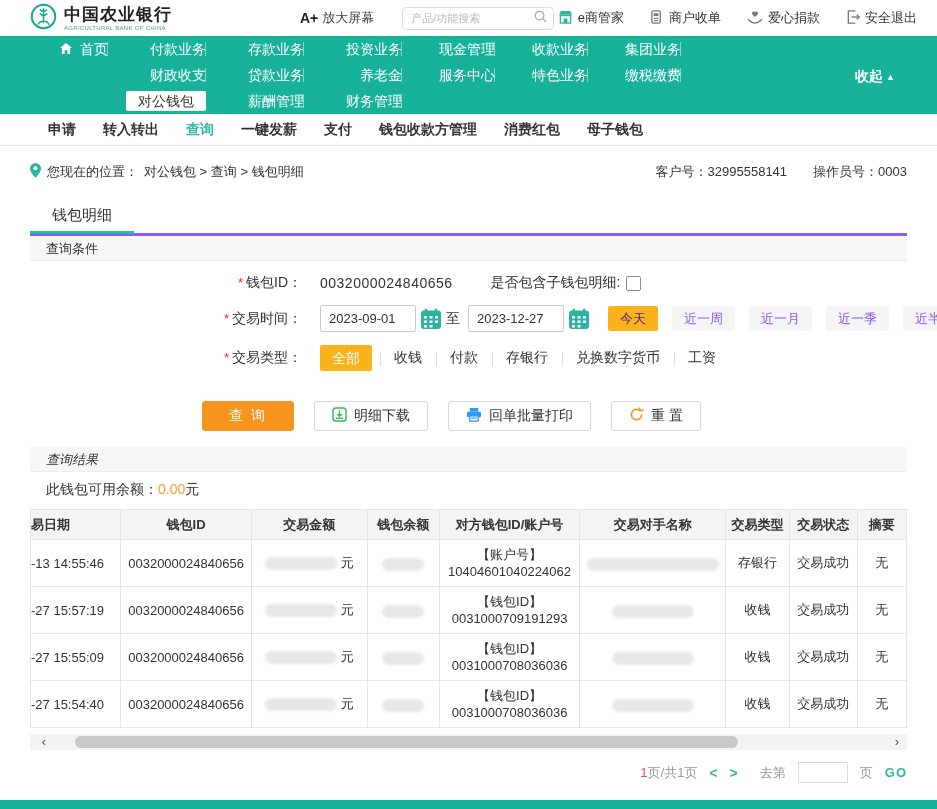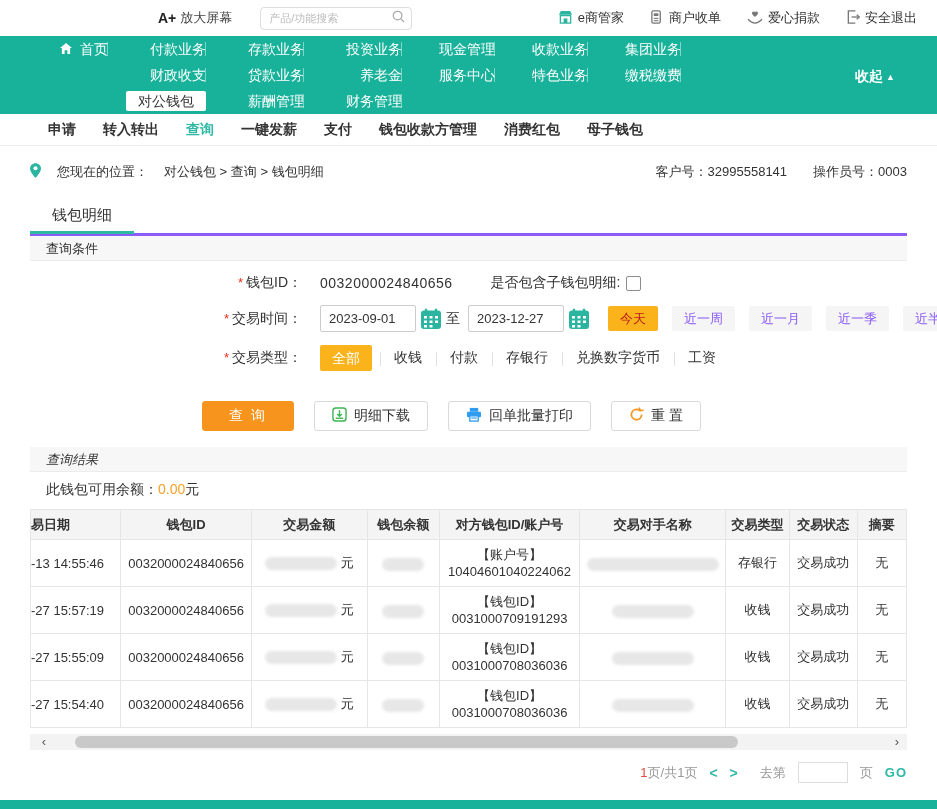--- a/index.html
+++ b/index.html
@@ -39,21 +39,21 @@
 
   
   .sub-nav { height:32px; display:flex; align-items:center; gap:27px; padding-left:48px;
     border-bottom:1px solid #ececec; background:#fff; }
   .sn-item { font-size:14px; font-weight:700; color:#333; cursor:pointer; white-space:nowrap; }
   .sn-item.active { color:#2fb8a4; }
 
   
   .content { padding:0 30px; }
   .crumb-row { margin-top:14px; height:24px; display:flex; align-items:center; font-size:13px; }
-  .crumb-left { display:flex; align-items:center; gap:16px; }
+  .crumb-left { display:flex; align-items:center; gap:6px; }
   .crumb-right { margin-left:auto; display:flex; gap:26px; color:#333; }
   .tab-row { margin-top:14px; border-bottom:3px solid #8b5cf6; }
   .tab { display:inline-block; padding:8px 22px 6px 22px; font-size:15px; color:#333;
     border-bottom:3px solid #2fb8a4; margin-bottom:-1px; cursor:pointer; }
   .section-bar { height:25px; line-height:25px; background:#f7f7f7; border-bottom:1px solid #ececec;
     padding-left:16px; font-size:13px; color:#333; }
 
   
   .form-row { display:flex; align-items:center; margin-top:13px; }
   .form-label { width:272px; text-align:right; font-size:14px; color:#333; flex:none; }
@@ -62,21 +62,21 @@
   .inline-label { margin-left:38px; font-size:14px; }
   .checkbox { width:15px; height:15px; border:1px solid #8d8d8d; border-radius:2px; background:#fff;
     display:inline-block; margin-left:6px; vertical-align:-3px; cursor:pointer; }
   .date-input { width:96px; height:27px; border:1px solid #ccc; border-radius:2px; text-align:left;
     padding-left:8px; font-size:13px; color:#333; outline:none; font-family:"Liberation Sans",sans-serif; }
   .cal-btn { width:22px; height:22px; margin-left:4px; cursor:pointer; display:inline-flex; }
   .to-label { margin:0 8px 0 4px; font-size:14px; }
   .quick-group { display:flex; align-items:center; gap:14px; margin-left:18px; }
   .quick-btn { height:25px; line-height:25px; padding:0 12px; font-size:13px; background:#f5f5f5;
     color:#8b5cf6; border-radius:2px; cursor:pointer; white-space:nowrap; }
-  .quick-btn.active { background:#fbb31c; color:#b91c1c; }
+  .quick-btn.active { background:#fbb31c; color:#4c1d95; }
   .type-group { display:flex; align-items:center; margin-left:18px; }
   .type-item { font-size:14px; color:#333; padding:0 14px; cursor:pointer; position:relative; white-space:nowrap; }
   .type-item + .type-item::before { content:''; position:absolute; left:0; top:3px; height:14px; width:1px; background:#e0e0e0; }
   .type-item.active { background:#fbb31c; color:#fff; height:26px; line-height:26px; border-radius:2px; padding:0 12px; margin-right:8px; }
   .type-item.active::before { display:none; }
 
   .btn-row { margin-top:30px; display:flex; align-items:center; gap:20px; padding-left:172px; }
   .btn { height:30px; display:inline-flex; align-items:center; justify-content:center; gap:7px;
     border-radius:3px; font-size:14px; cursor:pointer; background:#fff; border:1px solid #d9d9d9; padding:0 17px; }
   .btn.primary { background:#f7941e; border-color:#f7941e; color:#fff; width:92px; letter-spacing:2px; }
@@ -117,20 +117,32 @@
   .pg-go { color:#2fb8a4; font-weight:700; letter-spacing:1px; cursor:pointer; }
 
   .footer-bar { position:absolute; left:0; bottom:0; width:937px; height:9px; background:#18b29b; }
 </style>
 </head>
 <body>
 
 <div class="page">
 
   <div class="top-header">
+    <div class="logo-wrap">
+      <span>
+        <svg width="27" height="27" viewBox="0 0 26 26">
+            <circle cx="13" cy="13" r="11.3" fill="none" stroke="#1aa98f" stroke-width="2"></circle>
+            <path d="M13 5 v14 M13 17.5 c-3.2 0 -5.2 2.2 -5.2 3.4 M13 17.5 c3.2 0 5.2 2.2 5.2 3.4 M13 8.5 l-3.6 -2.2 M13 8.5 l3.6 -2.2 M13 12.5 l-3.6 -2.2 M13 12.5 l3.6 -2.2" stroke="#1aa98f" stroke-width="1.5" fill="none"></path>
+          </svg>
+      </span>
+      <span class="bank-names">
+        <div class="bank-name">中国农业银行</div>
+        <div class="bank-name-en">AGRICULTURAL BANK OF CHINA</div>
+      </span>
+    </div>
     <div class="zoom-ctrl">
       <span class="aplus">A+</span>
       <span>放大屏幕</span>
     </div>
     <div class="search-box">
       <input type="text" placeholder="产品/功能搜索" style="">
       <span>
         <svg width="13" height="13" viewBox="0 0 14 14">
             <circle cx="6" cy="6" r="4.6" fill="none" stroke="#aaa" stroke-width="1.4"></circle>
             <line x1="9.6" y1="9.6" x2="13" y2="13" stroke="#aaa" stroke-width="1.4"></line>

